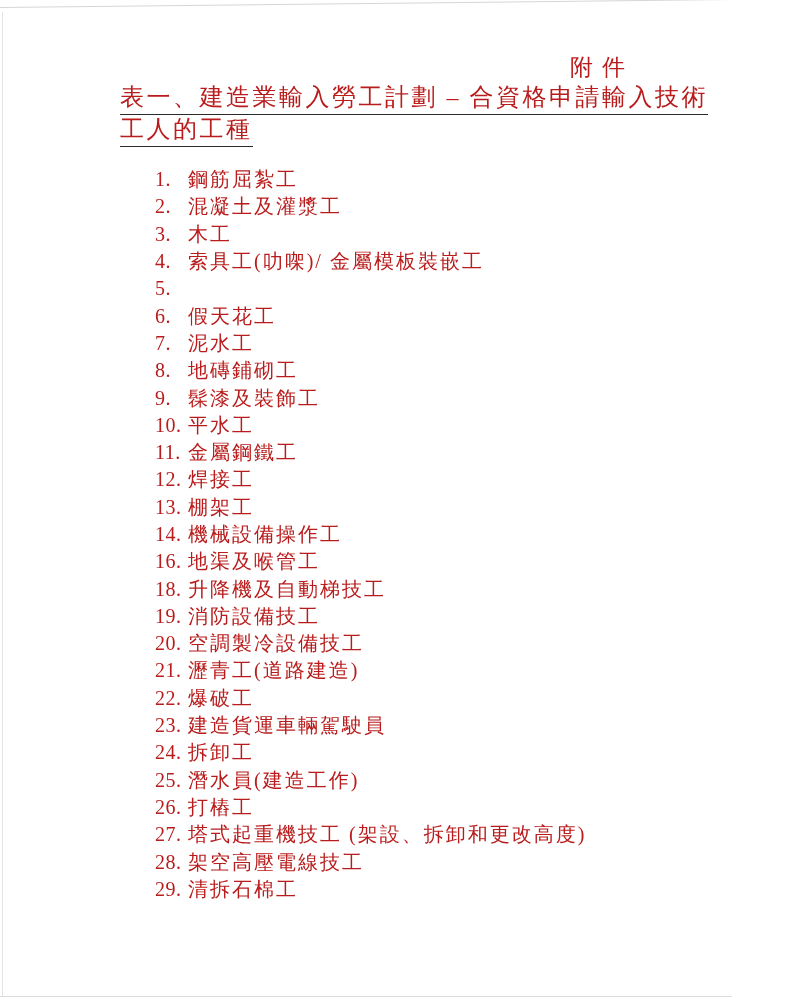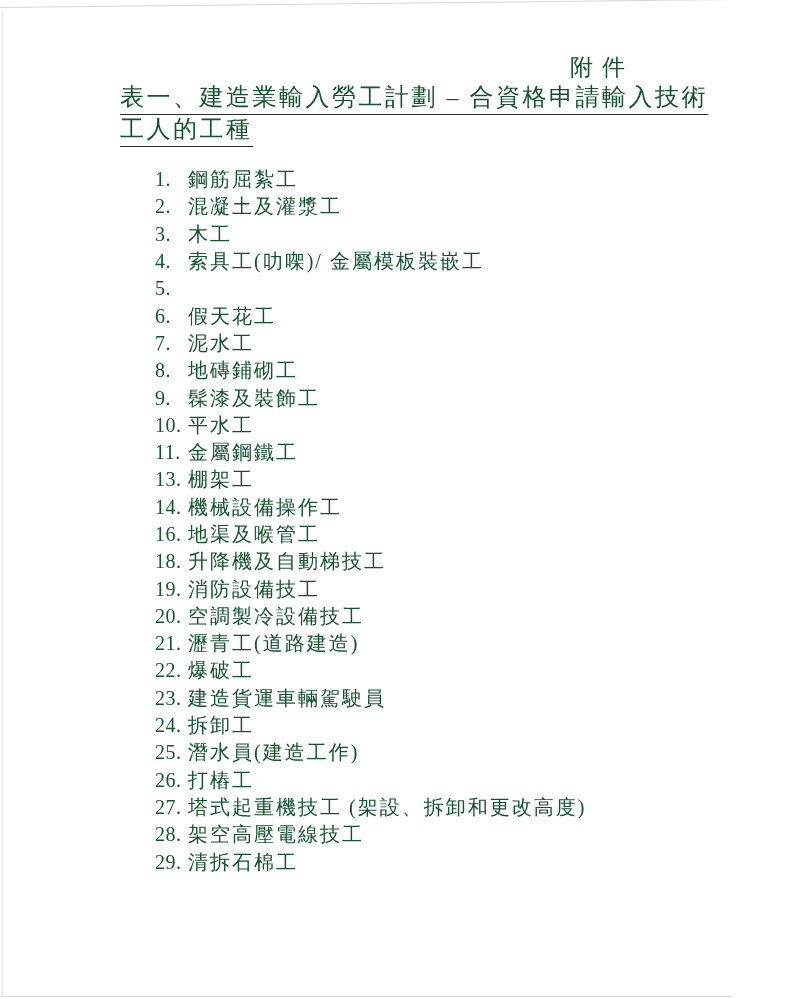--- a/index.html
+++ b/index.html
@@ -7,21 +7,21 @@
     padding: 0;
     background: #ffffff;
   }
   .page {
     position: relative;
     width: 732px;
     height: 999px;
     background: #ffffff;
     overflow: hidden;
     font-family: "Liberation Serif", "DejaVu Serif", serif;
-    color: #14532d;
+    color: #b91c1c;
   }
   
   .scan-edge-top {
     position: absolute;
     left: -4px;
     top: 7px;
     width: 810px;
     height: 0;
     border-top: 1px solid #d6d6d6;
     transform: rotate(-0.62deg);
@@ -146,20 +146,24 @@
       </li>
       <li>
         <span class="num">10.</span>
         <span class="txt">平水工</span>
       </li>
       <li>
         <span class="num">11.</span>
         <span class="txt">金屬鋼鐵工</span>
       </li>
       <li>
+        <span class="num">12.</span>
+        <span class="txt">焊接工</span>
+      </li>
+      <li>
         <span class="num">13.</span>
         <span class="txt">棚架工</span>
       </li>
       <li>
         <span class="num">14.</span>
         <span class="txt">機械設備操作工</span>
       </li>
       <li>
         <span class="num">16.</span>
         <span class="txt">地渠及喉管工</span>

